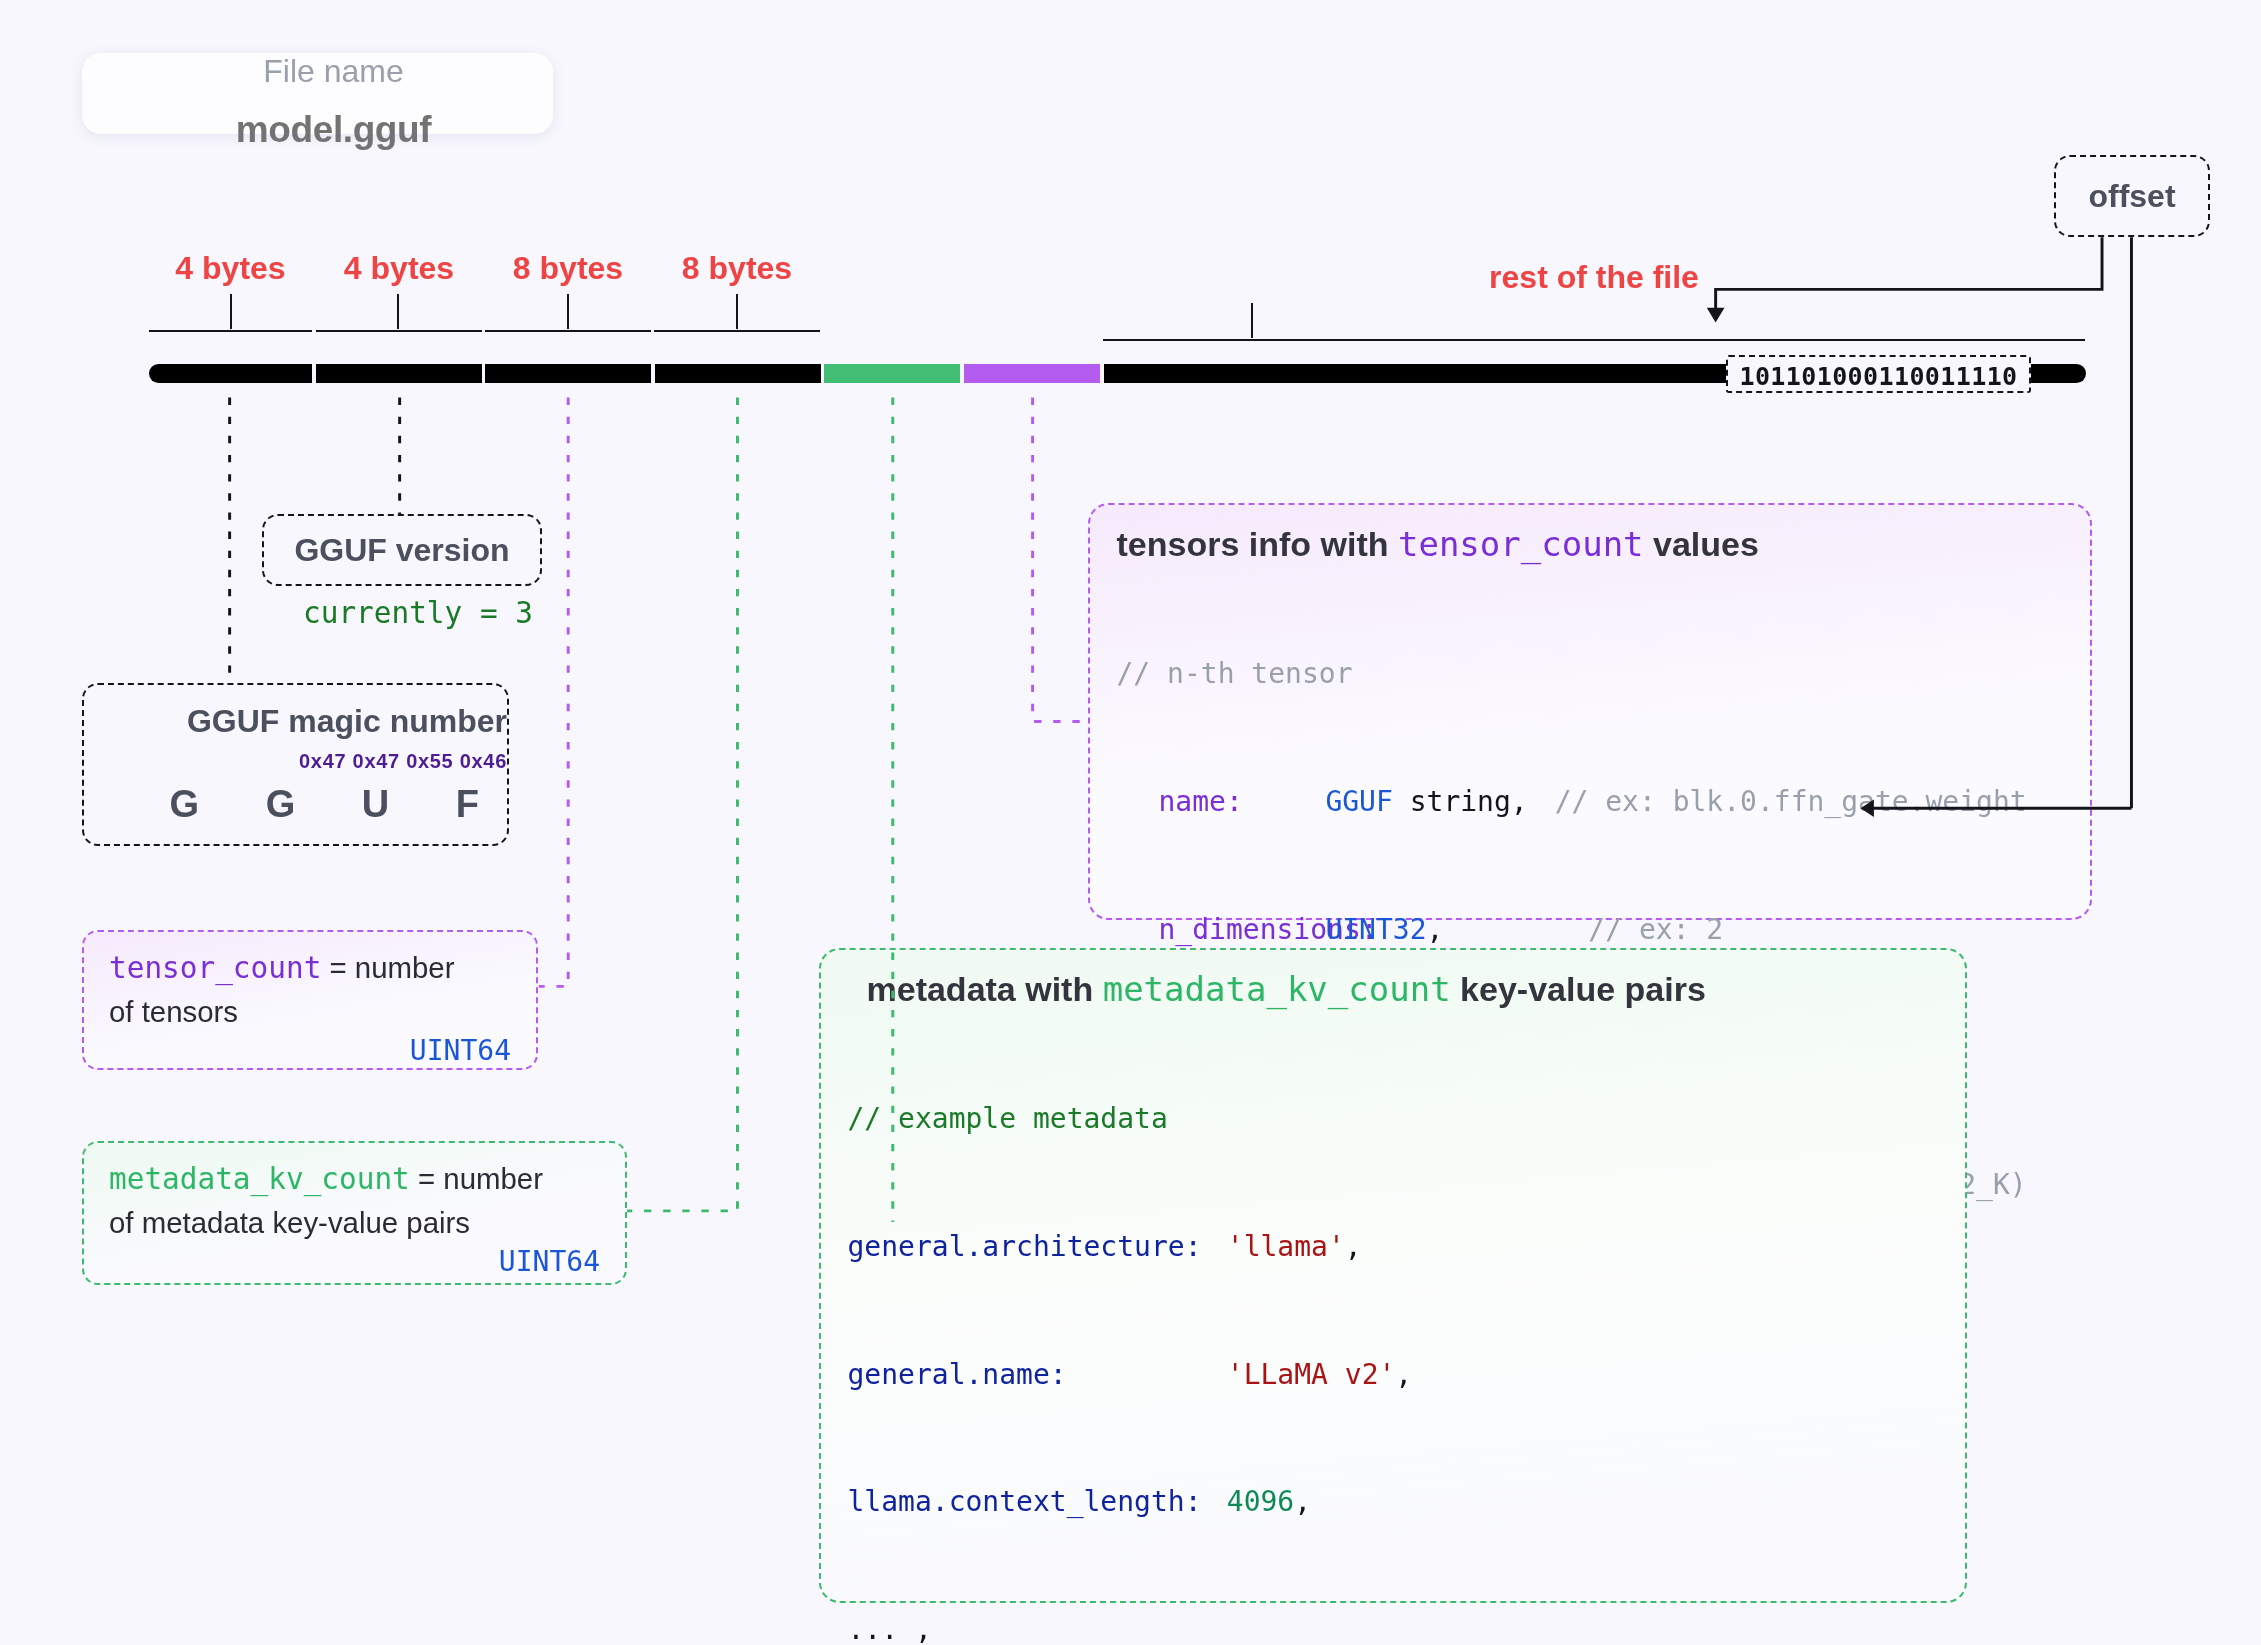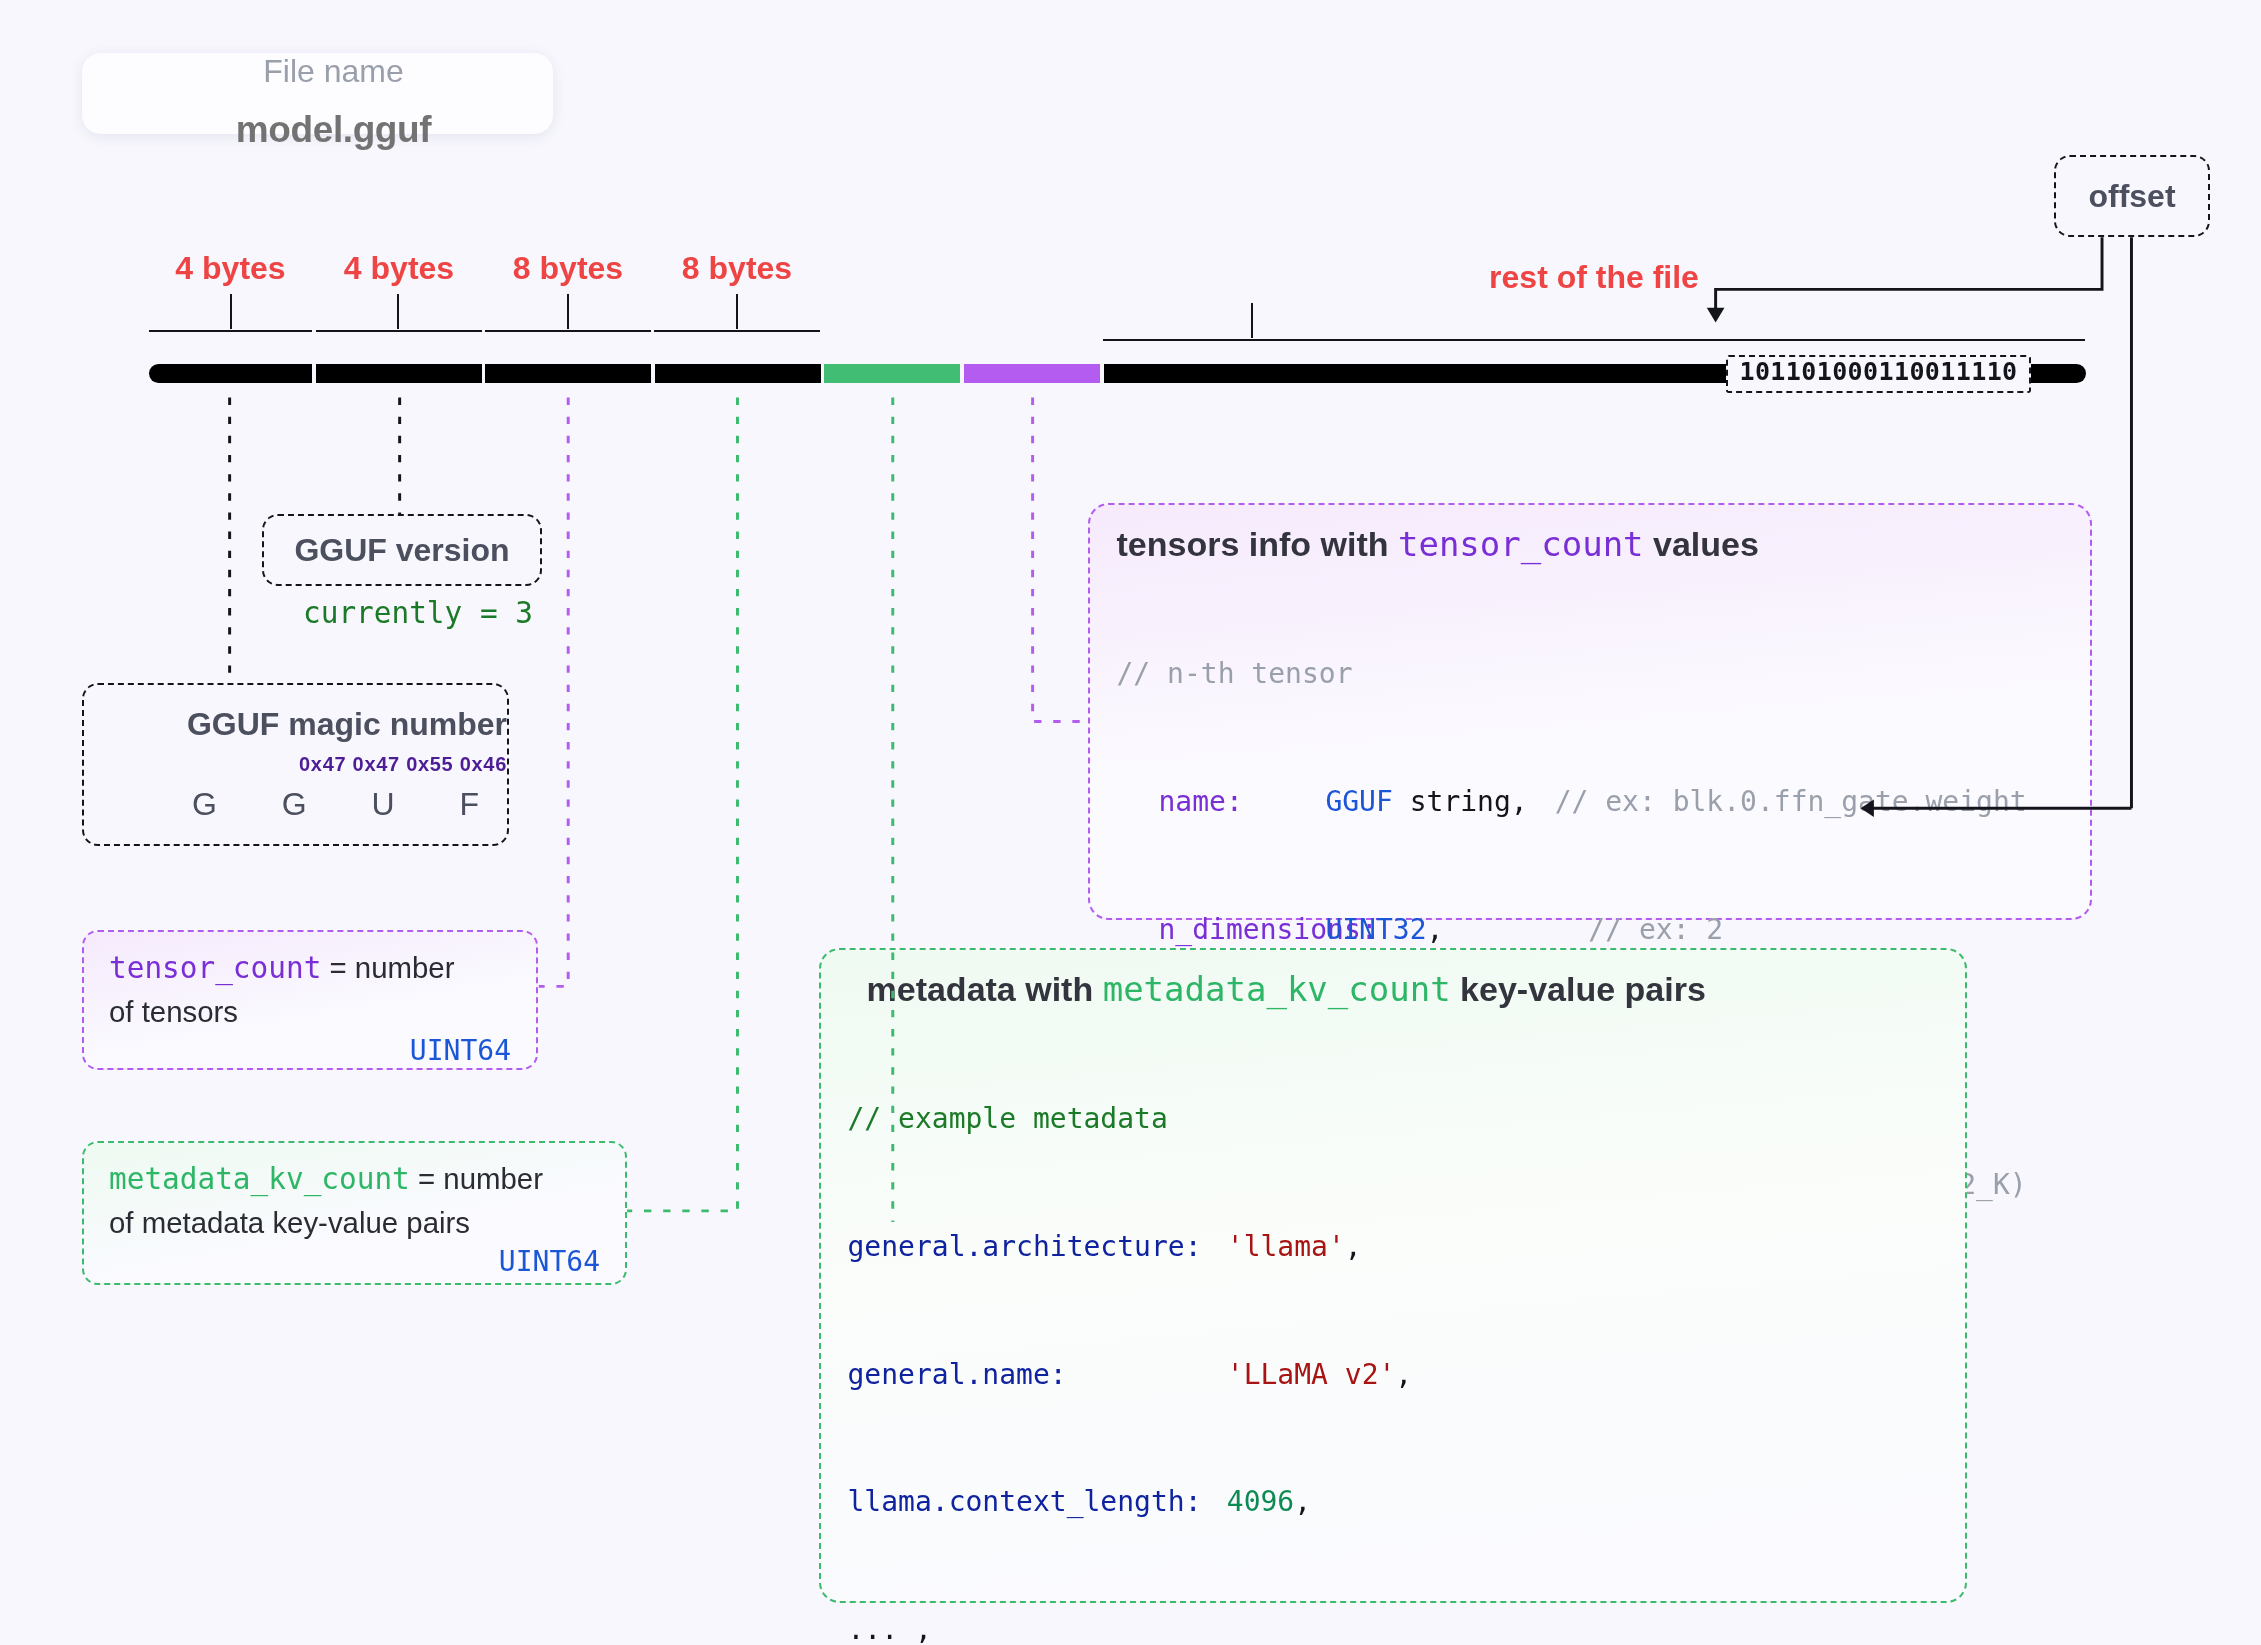--- a/index.html
+++ b/index.html
@@ -39,21 +39,21 @@
   .seg.first { border-top-left-radius:9.6px; border-bottom-left-radius:9.6px; }
   .seg.last  { border-top-right-radius:9.6px; border-bottom-right-radius:9.6px; }
   .seg.green  { background:#41bd74; }
   .seg.purple { background:#b45cf0; }
 
   
   #binary-box {
     left:1726px; top:355px; width:305px; height:38px;
     border:2.9px dashed #14141c; border-radius:2.9px;
     background:#f7f7fd;
-    display:flex; align-items:center; justify-content:flex-start;
+    display:flex; align-items:center; justify-content:flex-end;
     box-sizing:border-box;
   }
   #binary-box .txt { font-size:25px; font-weight:700; color:#14141c; letter-spacing:0.4px; }
 
   
   .callout {
     border:2.9px dashed #14141c; border-radius:16px;
     background:transparent; box-sizing:border-box;
     display:flex; align-items:center; justify-content:center;
   }
@@ -64,21 +64,21 @@
   #version-note { left:303px; top:596px; font-size:29.4px; color:#1b7a27; }
 
   #magic-box {
     left:82px; top:683px; width:427px; height:163px;
     border:2.9px dashed #14141c; border-radius:16px; box-sizing:border-box;
     display:flex; flex-direction:column; align-items:flex-end; justify-content:center;
     gap:10.3px;
   }
   #magic-box .ttl { font-size:32px; font-weight:600; color:#4b4f5e; }
   #magic-box .hex { font-size:20px; font-weight:600; color:#4c1d95; letter-spacing:0.7px; }
-  #magic-box .chars { font-size:32px; font-weight:400; color:#4b4f5e; letter-spacing:28px; padding-left:28px;}
+  #magic-box .chars { font-size:38px; font-weight:700; color:#4b4f5e; letter-spacing:28px; padding-left:28px;}
 
   
   .count-box {
     box-sizing:border-box; border-radius:16px; padding:19px 25px 16px 25px;
   }
   #tensor-count-box {
     left:82px; top:930px; width:456px; height:140px;
     border:2.9px dashed #b45cf0;
     background:linear-gradient(170deg,#f6eafc 0%, #fafaff 60%);
   }

